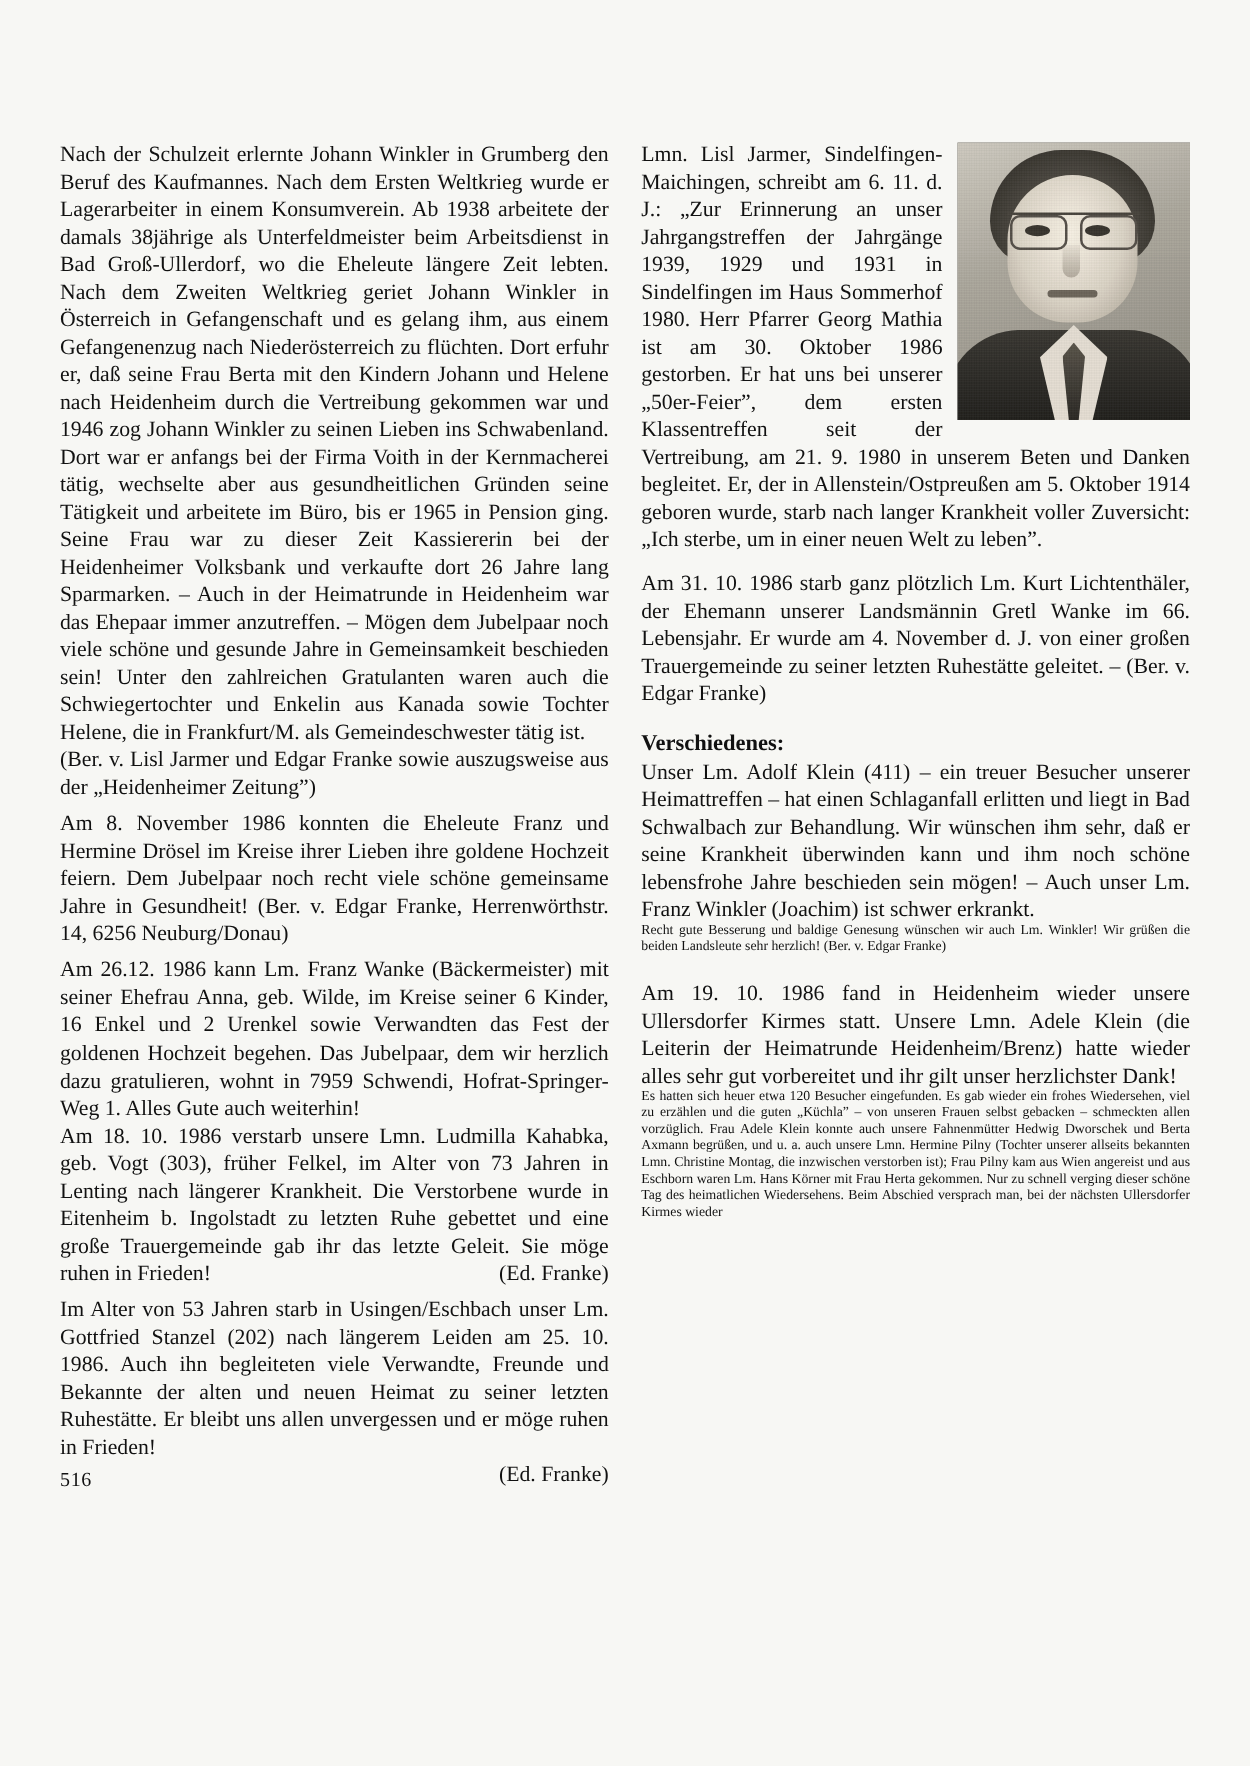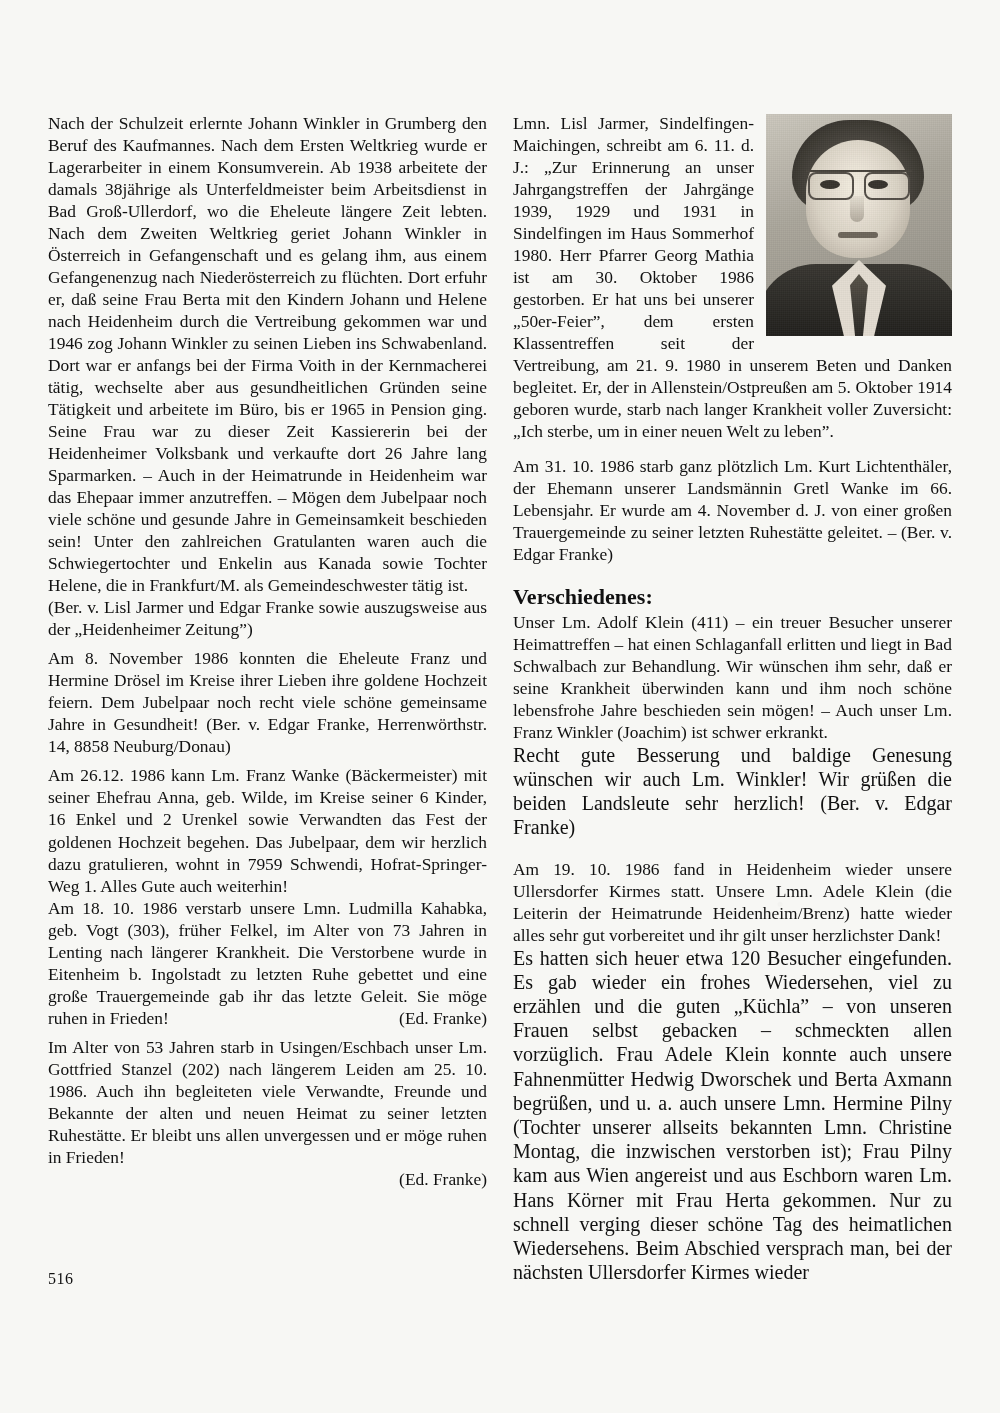--- a/index.html
+++ b/index.html
@@ -41,36 +41,36 @@
     width: 439px;
   }
   p {
     margin: 0 0 0 0;
     font-size: 17.4px;
     line-height: 1.265;
     text-align: justify;
     hyphens: manual;
   }
   p.small {
-    font-size: 20px;
+    font-size: 11px;
     line-height: 1.21;
   }
   p.gap {
     margin-top: 13px;
   }
   p.gap-sm {
     margin-top: 7px;
   }
   p.gap-lg {
     margin-top: 18px;
   }
   .b { font-weight: normal; }
   h3.sect {
     margin: 18px 0 0 0;
-    font-size: 22px;
+    font-size: 18px;
     font-weight: bold;
     line-height: 1.25;
   }
   .photo-wrap {
     float: right;
     width: 186px;
     height: 222px;
     margin: 2px 0 6px 12px;
     position: relative;
     overflow: hidden;
@@ -188,21 +188,21 @@
 <div class="page">
   <div class="page-inner">
     <div class="columns">
 
       <div class="col col-left">
 
         <p>Nach der Schulzeit erlernte Johann Winkler in Grumberg den Beruf des Kaufmannes. Nach dem Ersten Weltkrieg wurde er Lagerarbeiter in einem Konsumverein. Ab 1938 arbeitete der damals 38jährige als Unterfeldmeister beim Arbeitsdienst in Bad Groß-Ullerdorf, wo die Eheleute längere Zeit lebten. Nach dem Zweiten Weltkrieg geriet Johann Winkler in Österreich in Gefangenschaft und es gelang ihm, aus einem Gefangenenzug nach Niederösterreich zu flüchten. Dort erfuhr er, daß seine Frau Berta mit den Kindern Johann und Helene nach Heidenheim durch die Vertreibung gekommen war und 1946 zog Johann Winkler zu seinen Lieben ins Schwabenland. Dort war er anfangs bei der Firma Voith in der Kernmacherei tätig, wechselte aber aus gesundheitlichen Gründen seine Tätigkeit und arbeitete im Büro, bis er 1965 in Pension ging. Seine Frau war zu dieser Zeit Kassiererin bei der Heidenheimer Volksbank und verkaufte dort 26 Jahre lang Sparmarken. – Auch in der Heimatrunde in Heidenheim war das Ehepaar immer anzutreffen. – Mögen dem Jubelpaar noch viele schöne und gesunde Jahre in Gemeinsamkeit beschieden sein! Unter den zahlreichen Gratulanten waren auch die Schwiegertochter und Enkelin aus Kanada sowie Tochter Helene, die in Frankfurt/M. als Gemeindeschwester tätig ist.</p>
 
         <p>(Ber. v. Lisl Jarmer und Edgar Franke sowie auszugsweise aus der „Heidenheimer Zeitung”)</p>
 
-        <p class="gap-sm"><span>Am 8. November 1986 konnten die Eheleute </span><span class="b">Franz und Hermine Drösel</span><span> im Kreise ihrer Lieben ihre goldene Hochzeit feiern. Dem Jubelpaar noch recht viele schöne gemeinsame Jahre in Gesundheit! (Ber. v. Edgar Franke, Herrenwörthstr. 14, 8858 Neuburg/Donau)</span></p>
+        <p class="gap-sm"><span>Am 8. November 1986 konnten die Eheleute </span><span class="b">Franz und Hermine Drösel</span><span> im Kreise ihrer Lieben ihre goldene Hochzeit feiern. Dem Jubelpaar noch recht viele schöne gemeinsame Jahre in Gesundheit! (Ber. v. Edgar Franke, Herrenwörthstr. 14, 6256 Neuburg/Donau)</span></p>
 
         <p class="gap-sm"><span>Am 26.12. 1986 kann Lm. </span><span class="b">Franz Wanke</span><span> (Bäckermeister) mit seiner Ehefrau </span><span class="b">Anna,</span><span> geb. Wilde, im Kreise seiner 6 Kinder, 16 Enkel und 2 Urenkel sowie Verwandten das Fest der goldenen Hochzeit begehen. Das Jubelpaar, dem wir herzlich dazu gratulieren, wohnt in 7959 Schwendi, Hofrat-Springer-Weg 1. Alles Gute auch weiterhin!</span></p>
 
 
 
         <p><span>Am 18. 10. 1986 verstarb unsere Lmn. </span><span class="b">Ludmilla Kahabka,</span><span> geb. Vogt (303), früher Felkel, im Alter von 73 Jahren in Lenting nach längerer Krankheit. Die Verstorbene wurde in Eitenheim b. Ingolstadt zu letzten Ruhe gebettet und eine große Trauergemeinde gab ihr das letzte Geleit. Sie möge ruhen in Frieden!</span></p>
 
         <p style="text-align:right;margin-top:-22px;">(Ed. Franke)</p>
 
         <p class="gap-sm"><span>Im Alter von 53 Jahren starb in Usingen/Eschbach unser Lm. </span><span class="b">Gottfried Stanzel</span><span> (202) nach längerem Leiden am 25. 10. 1986. Auch ihn begleiteten viele Verwandte, Freunde und Bekannte der alten und neuen Heimat zu seiner letzten Ruhestätte. Er bleibt uns allen unvergessen und er möge ruhen in Frieden!</span></p>

